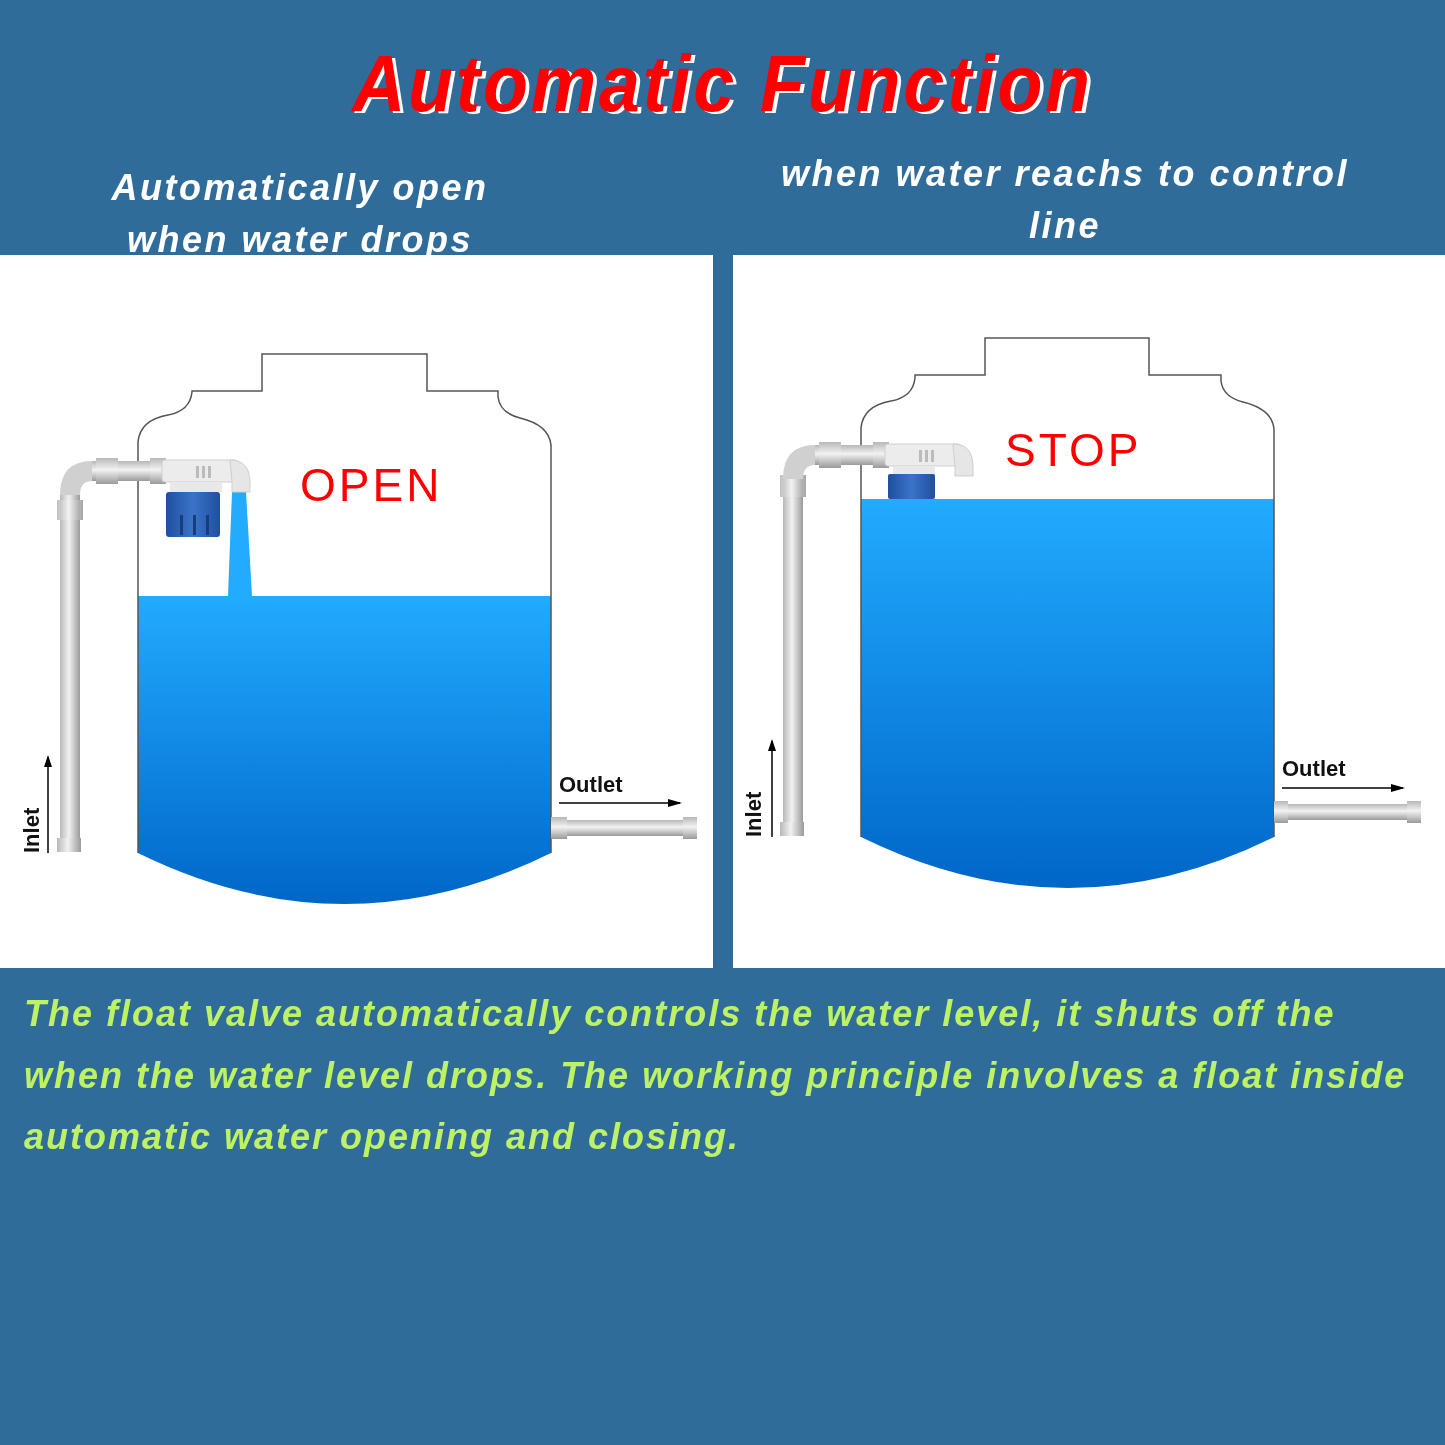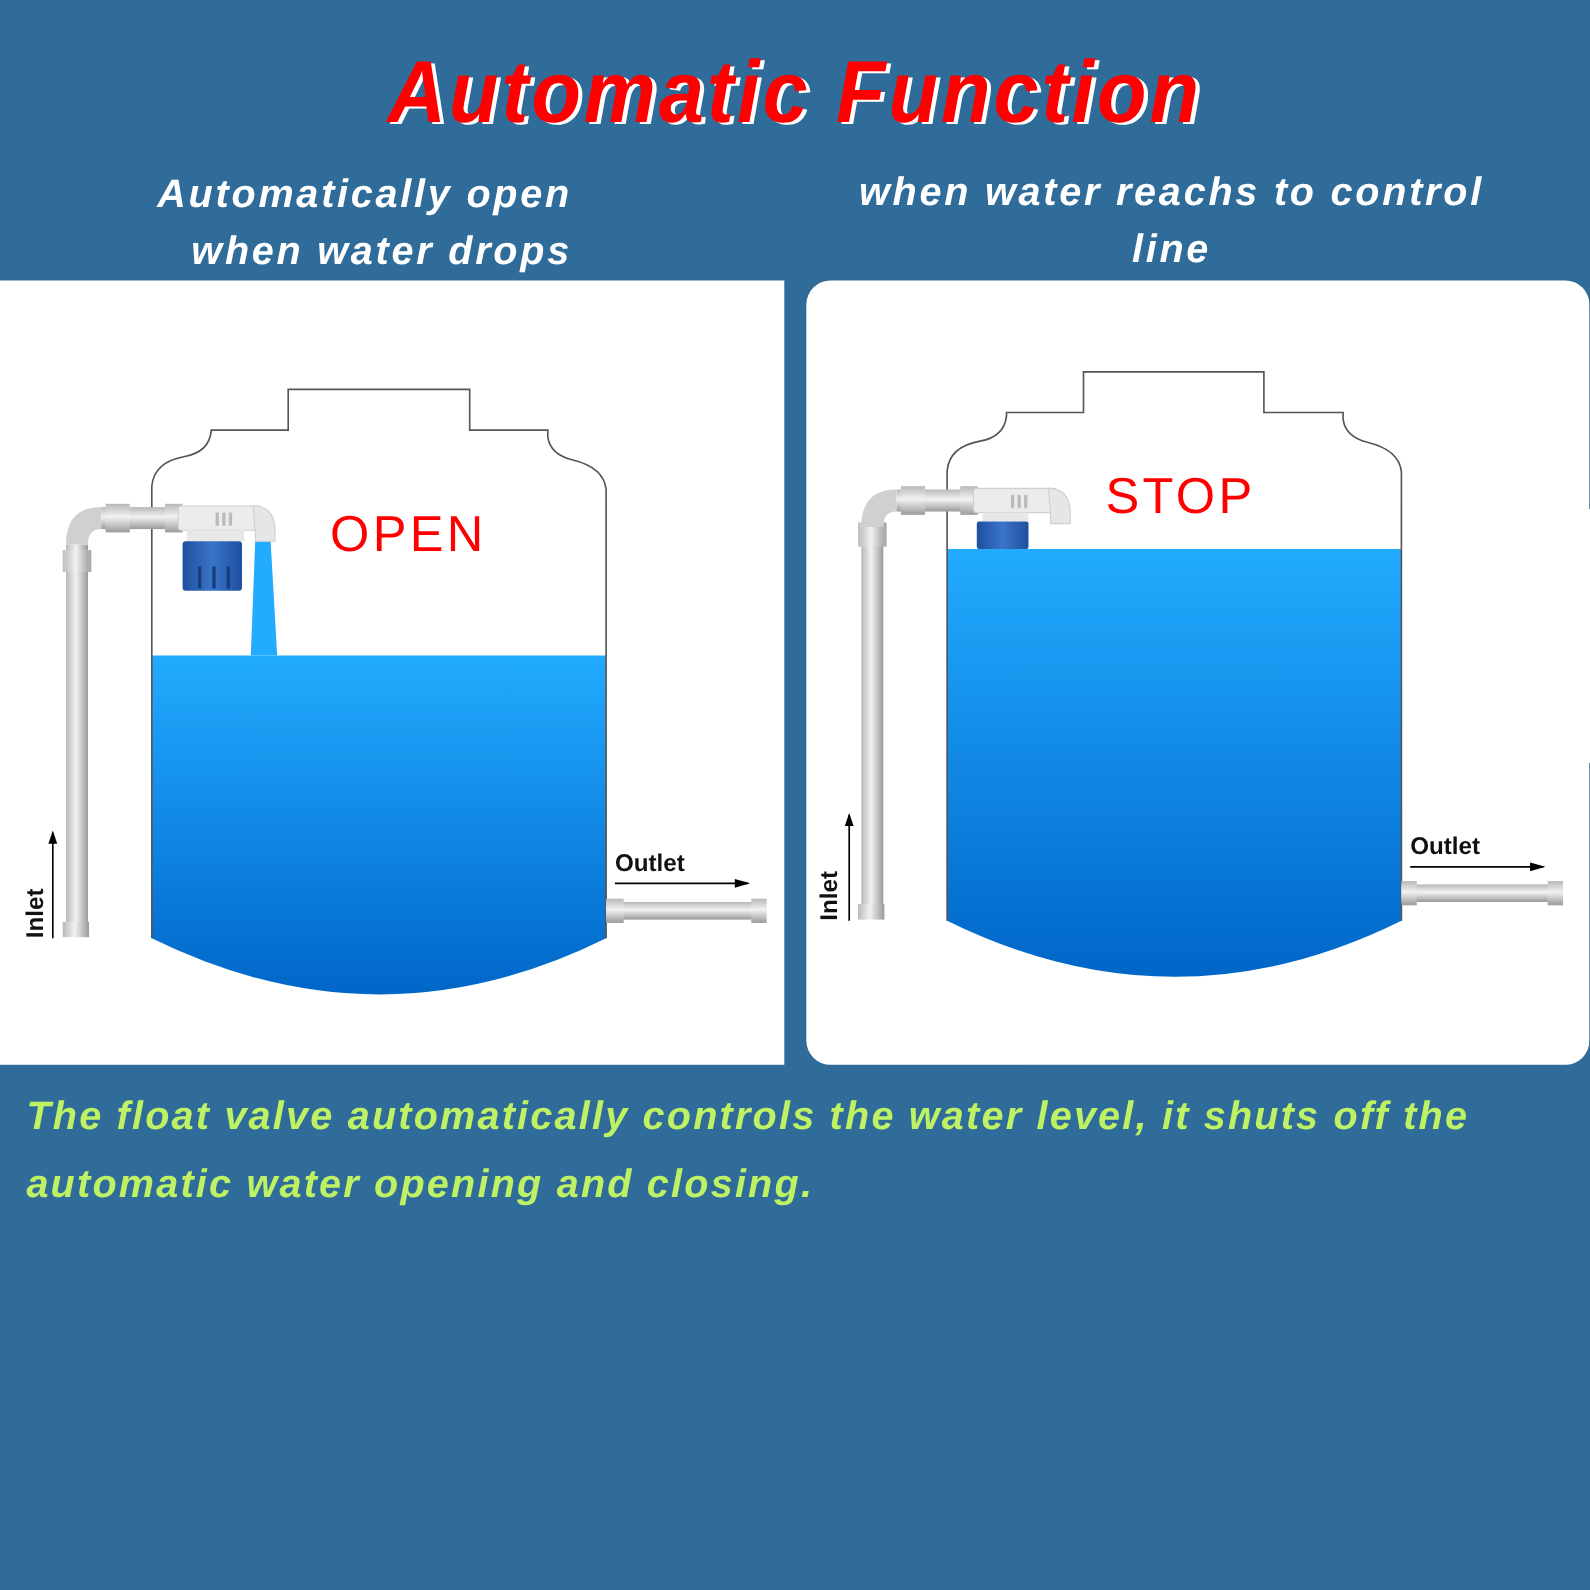--- a/index.html
+++ b/index.html
@@ -25,30 +25,30 @@
   .subhead {
     position: absolute;
     color: #ffffff;
     font-family: "Liberation Sans", sans-serif;
     font-weight: bold; font-style: italic;
     font-size: 36px;
     letter-spacing: 2.5px;
     line-height: 52px;
     text-align: center;
   }
-  .subhead.left { left: 80px; top: 150px; width: 440px; text-align: right; }
+  .subhead.left { left: 80px; top: 162px; width: 440px; }
   .subhead.right { left: 740px; top: 148px; width: 650px; }
   .subhead span { display: block; }
   .panel {
     position: absolute;
     background: #ffffff;
     top: 255px; height: 713px;
   }
   .panel.left { left: 0; width: 713px; }
-  .panel.right { left: 733px; width: 712px; border-radius: 22px; }
+  .panel.right { left: 733px; width: 712px; }
   .panel svg { position: absolute; left: 0; top: 0; }
   .state-label {
     position: absolute;
     color: #ff0000;
     font-family: "Liberation Sans", sans-serif;
     font-size: 46px;
     letter-spacing: 3px;
   }
   .io-label {
     position: absolute;
@@ -218,14 +218,15 @@
       <path d="M658 529 L672 533 L658 537 Z" fill="#000"></path>
     </g>
   </svg>
   <div class="state-label" style="left:272px; top:168px;">STOP</div>
   <div class="io-label" style="left:549px; top:501px;">Outlet</div>
   <div class="io-label inlet-label" style="left:8px; top:582px;">Inlet</div>
 </div>
 
 <div class="description">
   <span>The float valve automatically controls the water level, it shuts off the</span>
+  <span>when the water level drops. The working principle involves a float inside</span>
   <span>automatic water opening and closing.</span>
 </div>
 
 </body></html>

